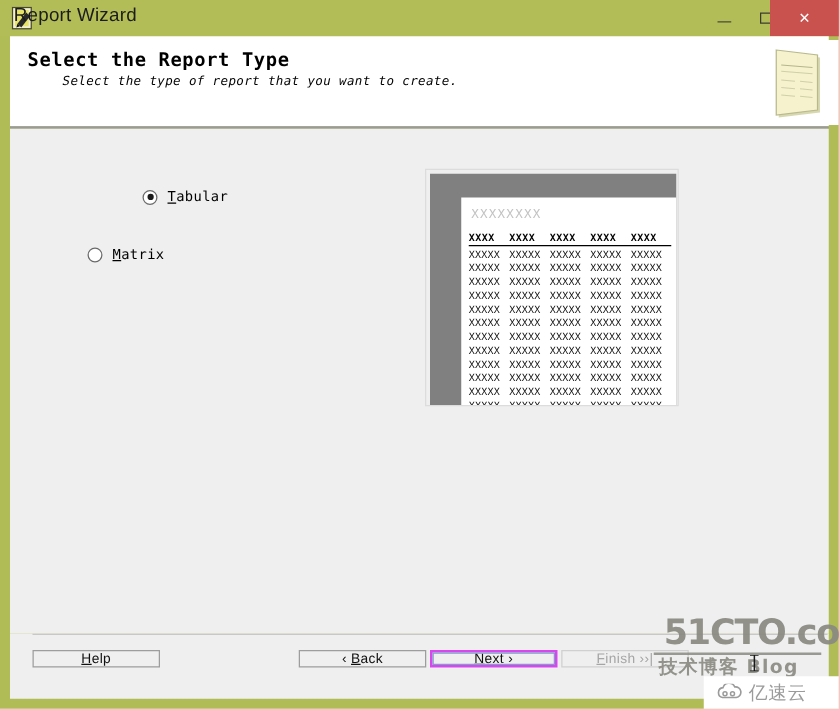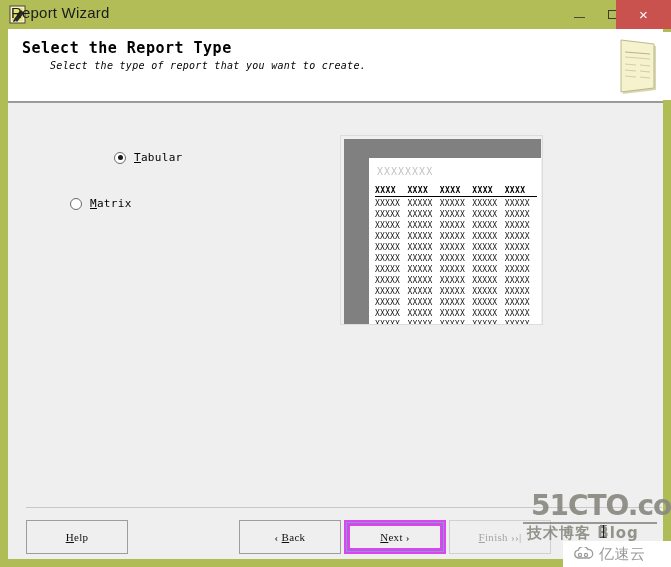--- a/index.html
+++ b/index.html
@@ -240,37 +240,37 @@
   .footer-rule {
     position: absolute;
     left: 18px; top: 0px;
     width: 636px;
     height: 1px;
     background: #c8c8c8;
   }
   .btn {
     position: absolute;
     top: 13px;
-    height: 34px;
+    height: 14px;
     background: #efefef;
     border: 1px solid #9d9d9d;
     box-sizing: border-box;
     display: flex;
     align-items: center;
     justify-content: center;
-    font-family: Liberation Serif, serif;
+    font-family: Liberation Sans, sans-serif;
     font-size: 11px;
     color: #101010;
     letter-spacing: 0.3px;
   }
   .btn .ul { text-decoration: underline; }
   .btn-help   { left: 18px;  width: 102px; }
   .btn-back   { left: 231px; width: 102px; }
   .btn-next   { left: 336px; width: 102px;
-                border: 6px solid #d946ef;
+                border: 2px solid #d946ef;
                 outline: 1px solid #7ba0c7;
                 outline-offset: -3px; }
   .btn-finish { left: 441px; width: 102px;
                 border: 1px solid #d0d0d0;
                 color: #a5a5a5; }
   .btn-cancel { left: 546px; width: 102px; }
 
   
   .wm {
     position: absolute;

